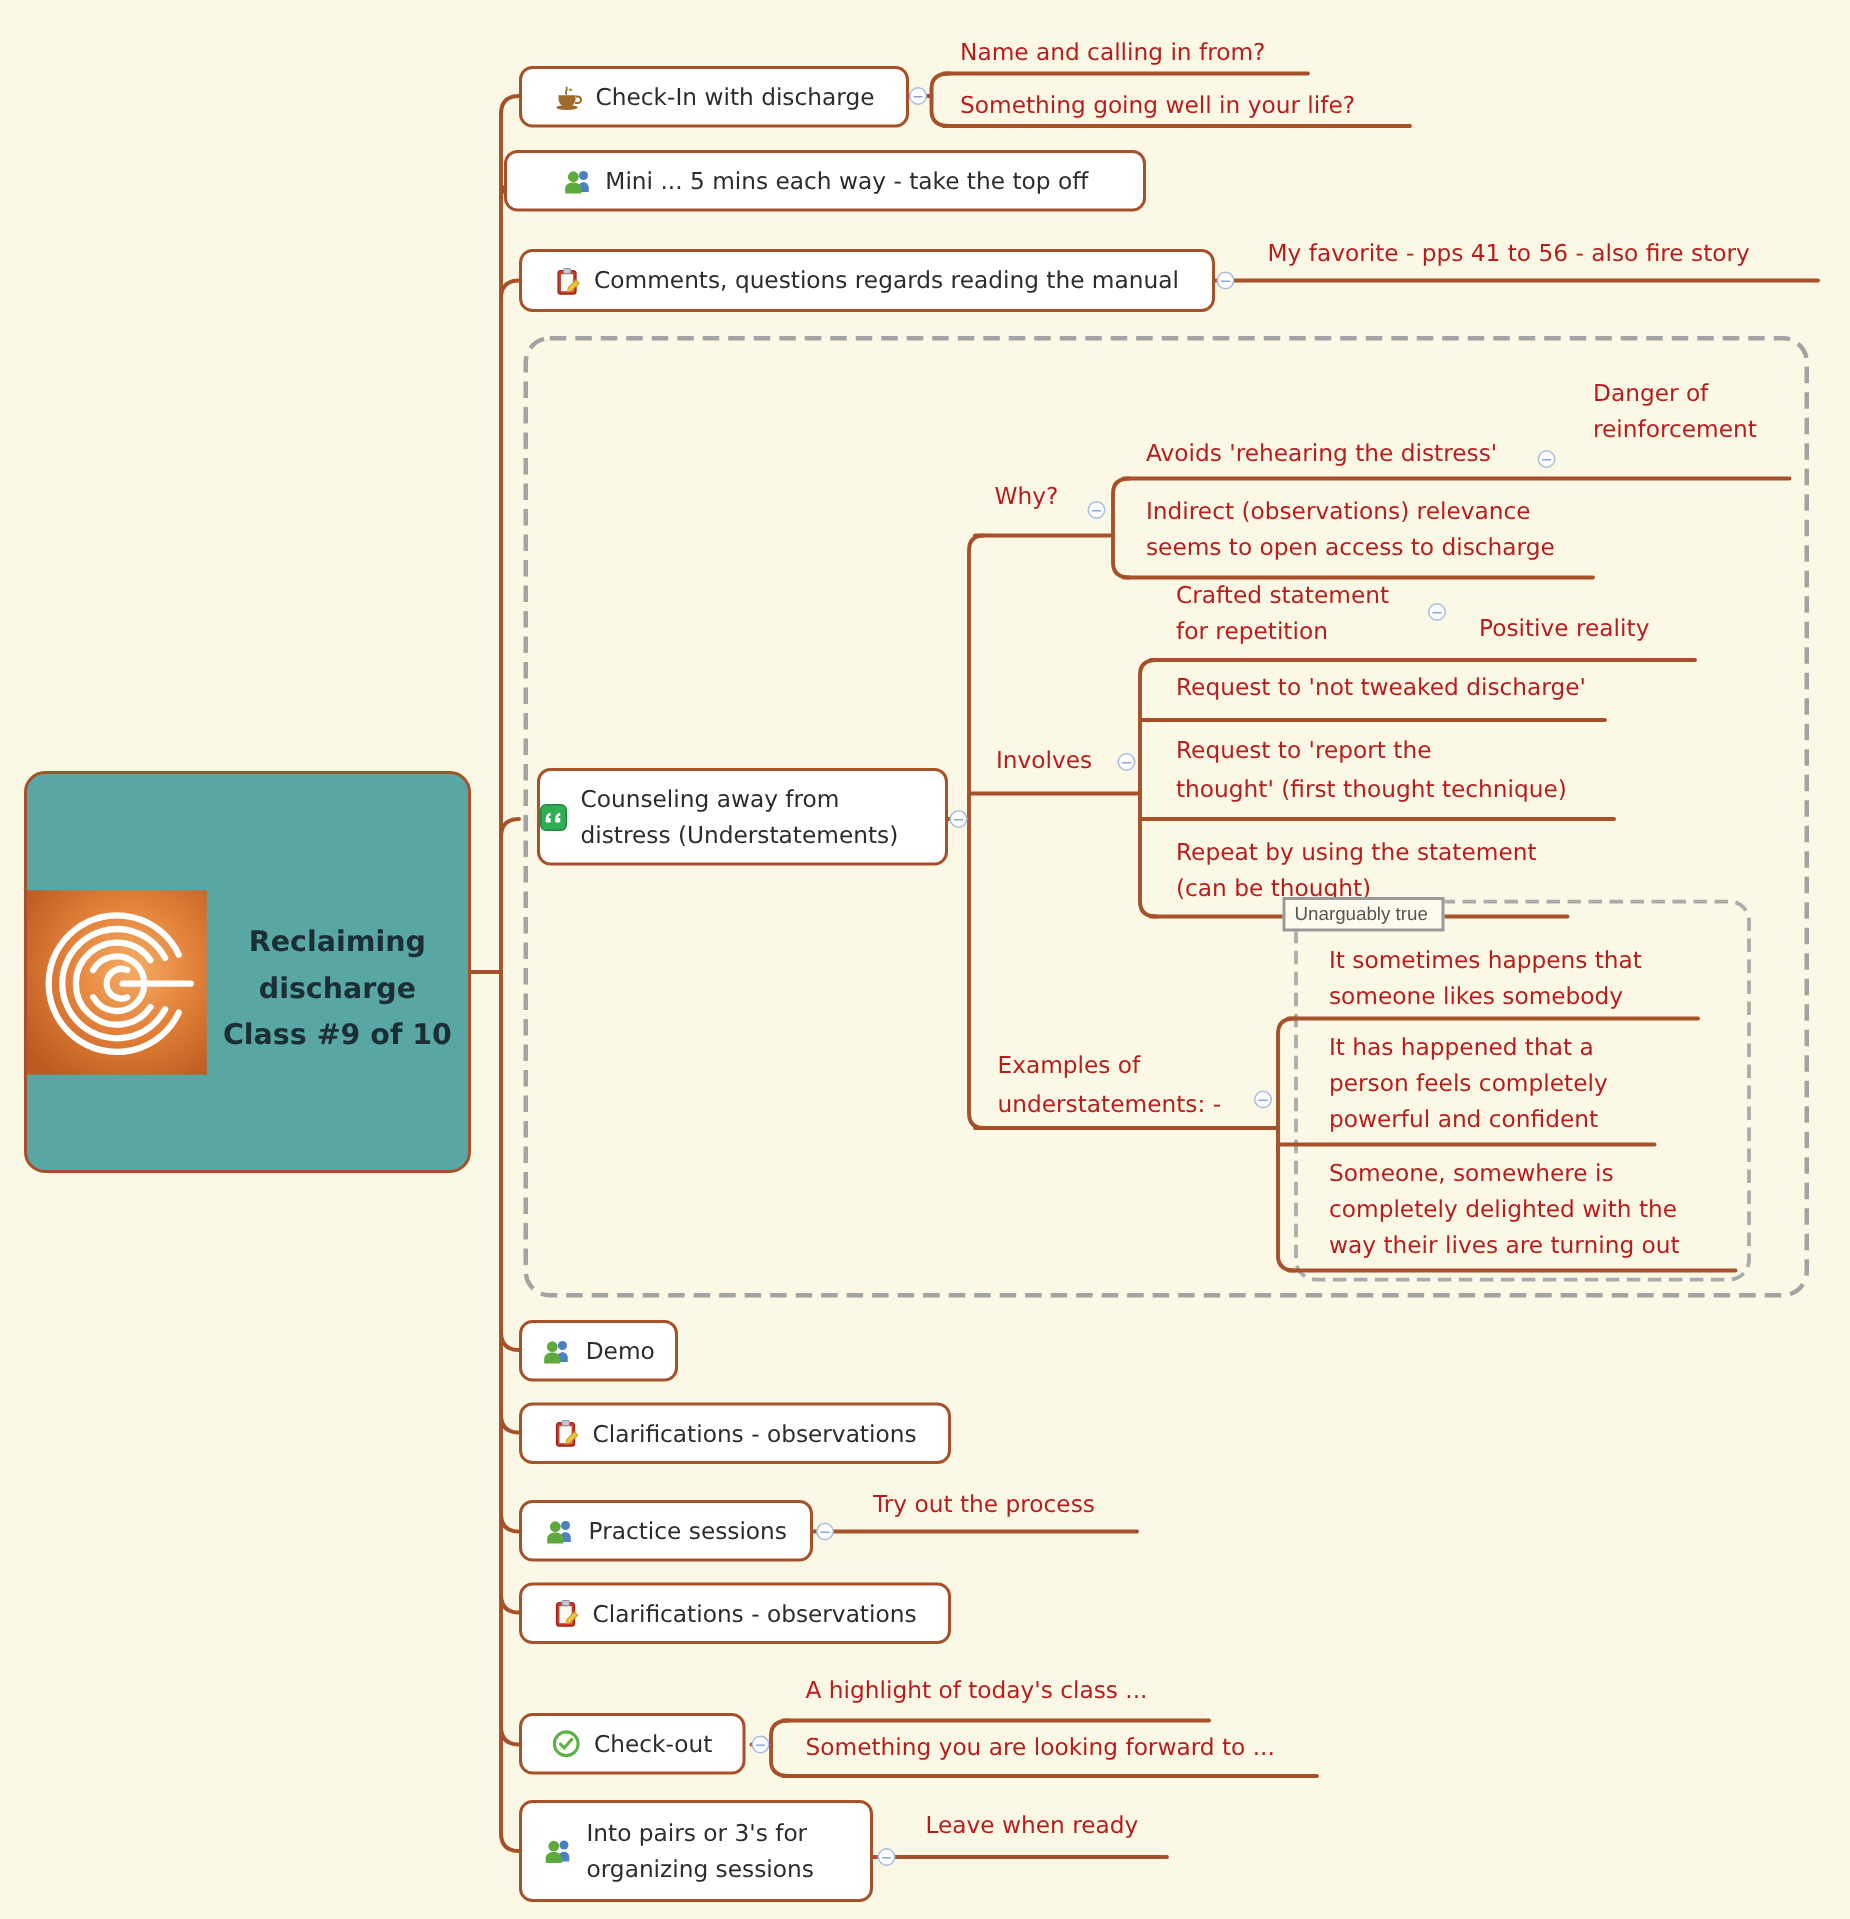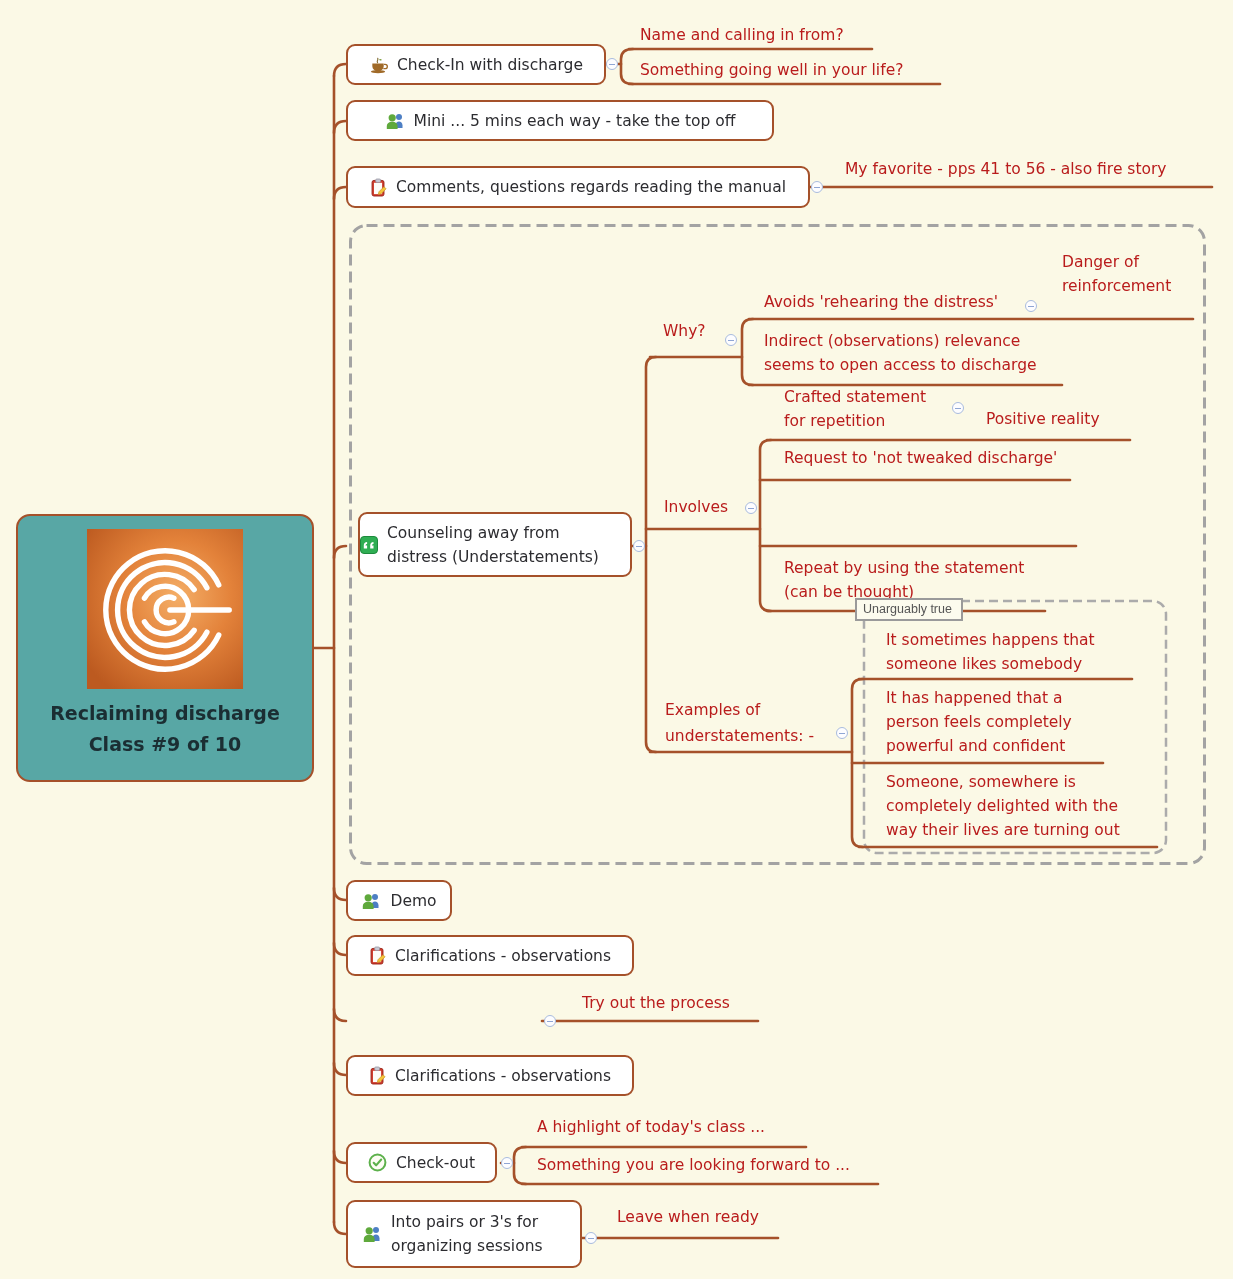--- a/index.html
+++ b/index.html
@@ -11,21 +11,21 @@
        padding:0 10px;color:#2C2C30;font-size:15.5px;white-space:nowrap;}
   .box .ic{display:flex;align-items:center;flex:0 0 auto;}
   .box .ml{white-space:nowrap;}
   .ltxt{position:absolute;z-index:2;color:#b91c1c;font-size:15.5px;white-space:nowrap;line-height:18px;}
   .ml div{line-height:24px;}
   .lh26 div{line-height:26px;}
   .collapse{position:absolute;z-index:3;width:12px;height:12px;box-sizing:border-box;
             border:1px solid #A9BCDE;border-radius:50%;background:#FDFDFF;}
   .collapse::after{content:"";position:absolute;left:2px;right:2px;top:4.5px;height:1.5px;background:#8FA6D4;}
   .root{position:absolute;left:16px;top:514px;width:298px;height:268px;z-index:2;background:#58A7A5;
-        border:2.5px solid #A5512A;border-radius:14px;box-sizing:border-box;display:flex;flex-direction:column;
+        border:2.5px solid #A5512A;border-radius:14px;box-sizing:border-box;display:flex;flex-direction:row;
         align-items:center;padding-top:13px;}
   .root-title{margin-top:9px;text-align:center;font-size:19px;font-weight:bold;color:#1B2E33;line-height:31px;}
   .grouplabel{position:absolute;left:855px;top:598px;z-index:2;border:2px solid #9A9A9A;background:#FCFBEE;
               color:#555;font-family:"Liberation Sans",sans-serif;font-size:12.5px;padding:2px 9px 3px 6px;}
 </style>
 </head>
 <body>
 
 <div id="canvas">
 
@@ -116,21 +116,21 @@
         <path d="M9 6.5 C 7.8 5 10 4 9.2 2" stroke="#8A7340" stroke-width="1.3" fill="none" stroke-linecap="round"></path>
         <path d="M10.5 3.2 q2.2 -1.4 3 0.6 q-2.2 1.4 -3 -0.6z" fill="#7D9C3A"></path>
         <path d="M3.5 7.5 h12 v2.8 a6 5.4 0 0 1 -12 0 z" fill="#A06A28"></path>
         <path d="M15.8 8.3 h1.2 a2.3 2.3 0 0 1 0 4.6 h-1.9" stroke="#A06A28" stroke-width="1.4" fill="none"></path>
         <ellipse cx="9.5" cy="16" rx="7.5" ry="1.7" fill="#A06A28"></ellipse>
       </svg>
     </span>
     <span class="lbl">Check-In with discharge</span>
   </div>
 
-  <div class="box" style="left:346px;top:100px;width:428px;height:41px">
+  <div class="box" style="left:336px;top:100px;width:428px;height:41px">
     <span class="ic">
       <svg width="20" height="18" viewBox="0 0 20 18">
         <circle cx="14" cy="5" r="3" fill="#4D7FC4"></circle>
         <path d="M10.5 16 v-2.8 c0-2.3 1.6-3.7 3.5-3.7 s3.5 1.4 3.5 3.7 V16 z" fill="#4D7FC4"></path>
         <circle cx="7.2" cy="5.8" r="3.6" fill="#5FA93C"></circle>
         <path d="M1.8 17 v-3 c0-2.7 2.1-4.3 5.4-4.3 s5.4 1.6 5.4 4.3 v3 z" fill="#5FA93C"></path>
       </svg>
     </span>
     <span class="lbl">Mini ... 5 mins each way - take the top off</span>
   </div>
@@ -178,20 +178,31 @@
       <svg width="17" height="19" viewBox="0 0 18 20">
         <rect x="2.2" y="2.5" width="12.6" height="16.5" rx="2" fill="#CF3A2A" stroke="#9C2417"></rect>
         <rect x="4.2" y="5" width="8.6" height="12" fill="#FDFDF8"></rect>
         <rect x="6" y="1" width="5.2" height="3.6" rx="1.2" fill="#C9C9D4" stroke="#93939F" stroke-width="0.8"></rect>
         <path d="M9.5 14.5 L14.8 9.2 l2.2 2.2 -5.3 5.3 -2.9 0.7 z" fill="#F6C63A" stroke="#C8992A" stroke-width="0.8"></path>
       </svg>
     </span>
     <span class="lbl">Clarifications - observations</span>
   </div>
 
+  <div class="box" style="left:346px;top:1000px;width:196px;height:41px">
+    <span class="ic">
+      <svg width="20" height="18" viewBox="0 0 20 18">
+        <circle cx="14" cy="5" r="3" fill="#4D7FC4"></circle>
+        <path d="M10.5 16 v-2.8 c0-2.3 1.6-3.7 3.5-3.7 s3.5 1.4 3.5 3.7 V16 z" fill="#4D7FC4"></path>
+        <circle cx="7.2" cy="5.8" r="3.6" fill="#5FA93C"></circle>
+        <path d="M1.8 17 v-3 c0-2.7 2.1-4.3 5.4-4.3 s5.4 1.6 5.4 4.3 v3 z" fill="#5FA93C"></path>
+      </svg>
+    </span>
+    <span class="lbl">Practice sessions</span>
+  </div>
 
   <div class="box" style="left:346px;top:1055px;width:288px;height:41px">
     <span class="ic">
       <svg width="17" height="19" viewBox="0 0 18 20">
         <rect x="2.2" y="2.5" width="12.6" height="16.5" rx="2" fill="#CF3A2A" stroke="#9C2417"></rect>
         <rect x="4.2" y="5" width="8.6" height="12" fill="#FDFDF8"></rect>
         <rect x="6" y="1" width="5.2" height="3.6" rx="1.2" fill="#C9C9D4" stroke="#93939F" stroke-width="0.8"></rect>
         <path d="M9.5 14.5 L14.8 9.2 l2.2 2.2 -5.3 5.3 -2.9 0.7 z" fill="#F6C63A" stroke="#C8992A" stroke-width="0.8"></path>
       </svg>
     </span>
@@ -238,20 +249,24 @@
     <div>seems to open access to discharge</div>
   </div>
 
   <div class="ltxt" style="left:664px;top:498px">Involves</div>
   <div class="ltxt ml" style="left:784px;top:385px">
     <div>Crafted statement</div>
     <div>for repetition</div>
   </div>
   <div class="ltxt" style="left:986px;top:410px">Positive reality</div>
   <div class="ltxt" style="left:784px;top:449px">Request to 'not tweaked discharge'</div>
+  <div class="ltxt ml lh26" style="left:784px;top:487px">
+    <div>Request to 'report the</div>
+    <div>thought' (first thought technique)</div>
+  </div>
   <div class="ltxt ml" style="left:784px;top:556px">
     <div>Repeat by using the statement</div>
     <div>(can be thought)</div>
   </div>
 
   <div class="ltxt ml lh26" style="left:665px;top:697px">
     <div>Examples of</div>
     <div>understatements: -</div>
   </div>
   <div class="grouplabel">Unarguably true</div>

